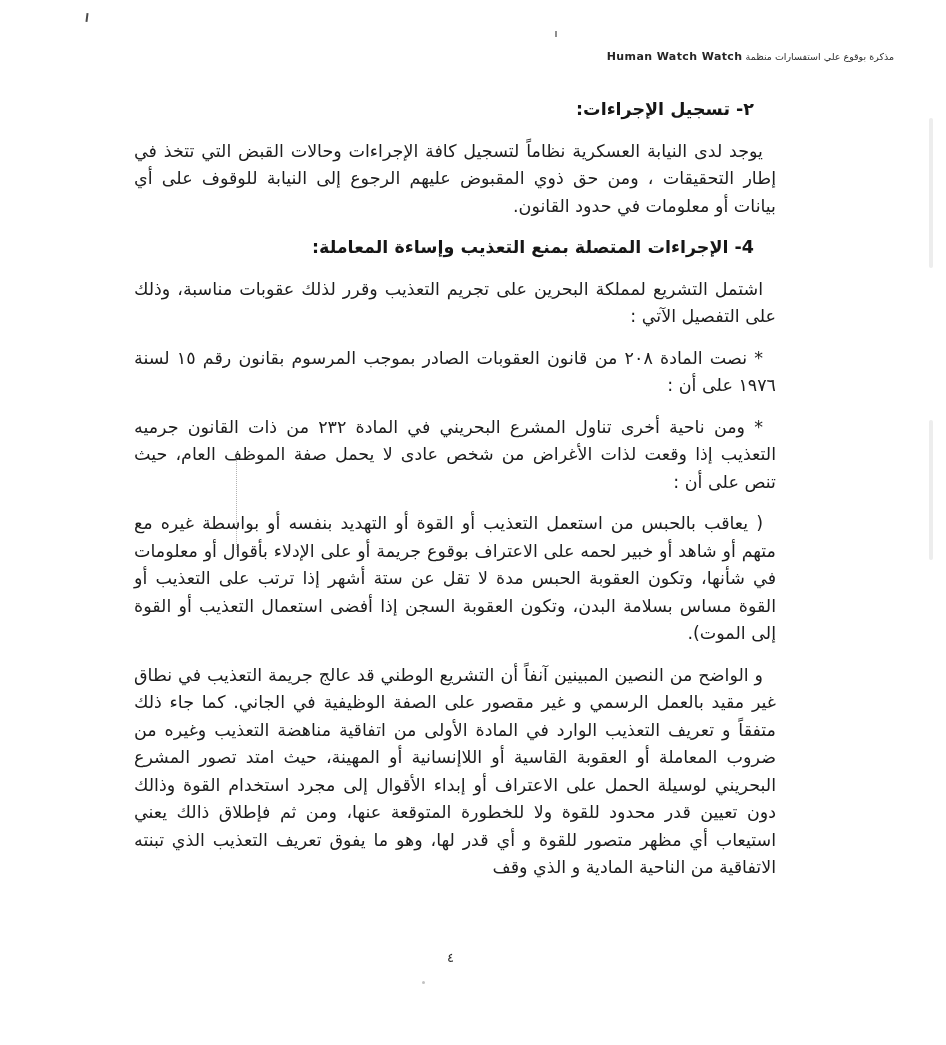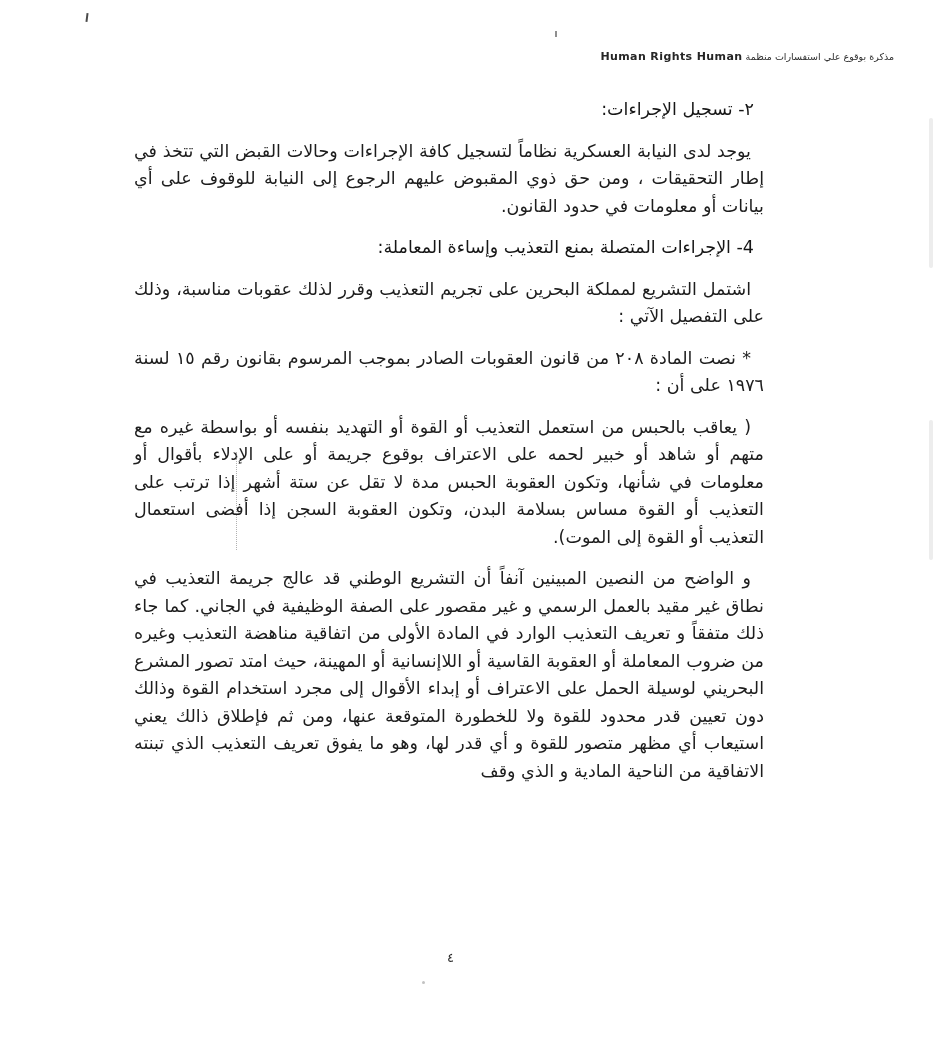--- a/index.html
+++ b/index.html
@@ -18,54 +18,55 @@
   .header-note .latin{
     font-size:11px;font-weight:bold;color:#262626;letter-spacing:0.4px;
   }
   
   .doc{
     position:absolute;top:96px;right:170px;width:642px;
     direction:rtl;text-align:justify;
     color:#1d1d1d;font-size:17.5px;line-height:27.5px;
   }
   .doc .heading{
-    font-size:17.5px;font-weight:normal;color:#161616;
+    font-size:17.5px;font-weight:bold;color:#161616;
     margin:0 22px 14px 0;line-height:27.5px;text-align:right;
   }
   .doc .para{
-    margin:0 12px 14px 0;text-indent:13px;
+    margin:0 0 14px 0;text-indent:13px;
   }
   
   .page-number{
     position:absolute;left:447px;top:950px;
     font-size:13px;color:#2a2a2a;direction:rtl;
   }
   
   .speck1{position:absolute;left:86px;top:13px;width:2px;height:9px;background:#4a4a4a;transform:rotate(7deg);}
   .speck2{position:absolute;left:555px;top:31px;width:2px;height:6px;background:#8f8f8f;}
   .dotline{position:absolute;left:236px;top:452px;height:98px;width:0;border-left:1.5px dotted #7e7e7e;opacity:.6;}
   .speck3{position:absolute;left:422px;top:981px;width:3px;height:3px;background:#c2c2c2;border-radius:50%;}
   .edge-streak{position:absolute;width:4px;background:#ededed;border-radius:2px;}
   .edge-streak.a{left:929px;top:118px;height:150px;}
   .edge-streak.b{left:929px;top:420px;height:140px;}
 </style>
 </head>
 <body>
 
 <div class="header-note">
   <span>مذكرة بوقوع علي استفسارات منظمة</span>
-  <span class="latin">Human Rights Human</span>
+  <span class="latin">Human Watch Watch</span>
 </div>
 
 <div class="doc">
     <h2 class="heading">٢- تسجيل الإجراءات:</h2>
     <p class="para">يوجد لدى النيابة العسكرية نظاماً لتسجيل كافة الإجراءات وحالات القبض التي تتخذ في إطار التحقيقات ، ومن حق ذوي المقبوض عليهم الرجوع إلى النيابة للوقوف على أي بيانات أو معلومات في حدود القانون.</p>
     <h2 class="heading">4- الإجراءات المتصلة بمنع التعذيب وإساءة المعاملة:</h2>
     <p class="para">اشتمل التشريع لمملكة البحرين على تجريم التعذيب وقرر لذلك عقوبات مناسبة، وذلك على التفصيل الآتي :</p>
     <p class="para">* نصت المادة ٢٠٨ من قانون العقوبات الصادر بموجب المرسوم بقانون رقم ١٥ لسنة ١٩٧٦ على أن :</p>
+    <p class="para">* ومن ناحية أخرى تناول المشرع البحريني في المادة ٢٣٢ من ذات القانون جرميه التعذيب إذا وقعت لذات الأغراض من شخص عادى لا يحمل صفة الموظف العام، حيث تنص على أن :</p>
     <p class="para">( يعاقب بالحبس من استعمل التعذيب أو القوة أو التهديد بنفسه أو بواسطة غيره مع متهم أو شاهد أو خبير لحمه على الاعتراف بوقوع جريمة أو على الإدلاء بأقوال أو معلومات في شأنها، وتكون العقوبة الحبس مدة لا تقل عن ستة أشهر إذا ترتب على التعذيب أو القوة مساس بسلامة البدن، وتكون العقوبة السجن إذا أفضى استعمال التعذيب أو القوة إلى الموت).</p>
     <p class="para">و الواضح من النصين المبينين آنفاً أن التشريع الوطني قد عالج جريمة التعذيب في نطاق غير مقيد بالعمل الرسمي و غير مقصور على الصفة الوظيفية في الجاني. كما جاء ذلك متفقاً و تعريف التعذيب الوارد في المادة الأولى من اتفاقية مناهضة التعذيب وغيره من ضروب المعاملة أو العقوبة القاسية أو اللاإنسانية أو المهينة، حيث امتد تصور المشرع البحريني لوسيلة الحمل على الاعتراف أو إبداء الأقوال إلى مجرد استخدام القوة وذالك دون تعيين قدر محدود للقوة ولا للخطورة المتوقعة عنها، ومن ثم فإطلاق ذالك يعني استيعاب أي مظهر متصور للقوة و أي قدر لها، وهو ما يفوق تعريف التعذيب الذي تبنته الاتفاقية من الناحية المادية و الذي وقف</p>
   </div>
 
 <div class="page-number">٤</div>
 
 <div class="speck1"></div>
 <div class="speck2"></div>
 <div class="dotline"></div>
 <div class="speck3"></div>

